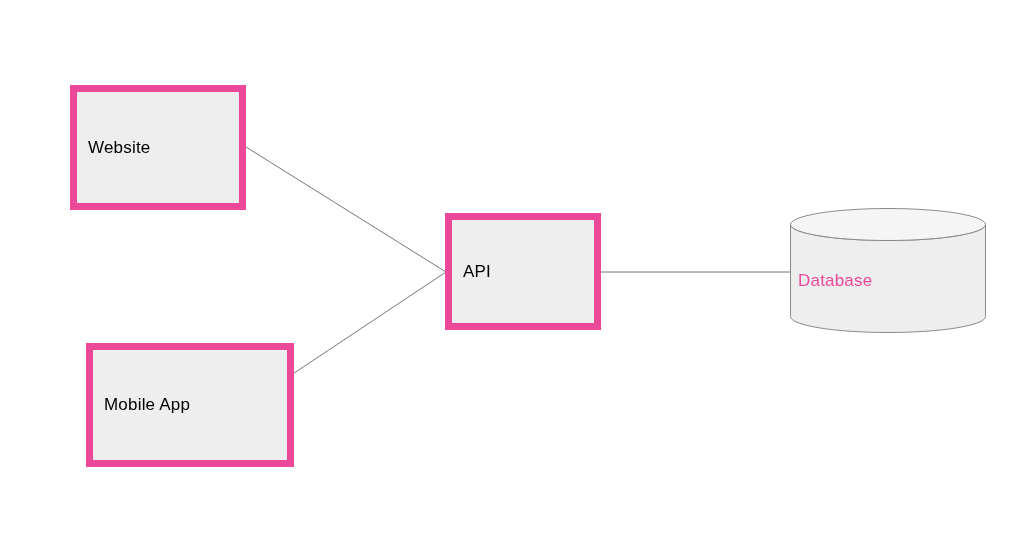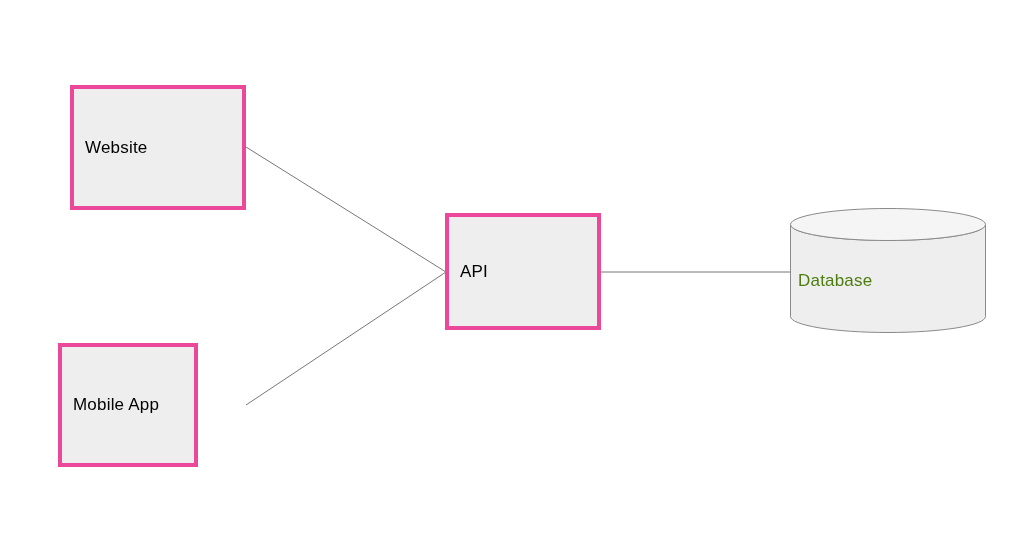--- a/index.html
+++ b/index.html
@@ -16,49 +16,49 @@
 
   .edges-svg {
     position: absolute;
     left: 0; top: 0;
     width: 1026px; height: 553px;
   }
 
   .node-rect {
     position: absolute;
     background: #eeeeee;
-    border: 4px solid #ec4899;
+    border: 7px solid #ec4899;
     display: flex;
     align-items: center;
     padding-left: 11px;
     font-size: 17px;
     color: #000000;
     letter-spacing: 0.2px;
     cursor: default;
   }
 
   .node-website    { left: 70px;  top: 85px;  width: 176px; height: 125px; }
-  .node-mobile-app { left: 58px;  top: 343px; width: 140px; height: 124px; }
+  .node-mobile-app { left: 86px;  top: 343px; width: 208px; height: 124px; }
   .node-api        { left: 445px; top: 213px; width: 156px; height: 117px; }
 
   .node-cylinder {
     position: absolute;
     left: 790px; top: 208px;
     width: 196px; height: 125px;
   }
   .node-cylinder svg { display: block; }
   .cylinder-label {
     position: absolute;
     left: 0; top: 32px;
     width: 196px; height: 82px;
     display: flex;
     align-items: center;
     padding-left: 8px;
     font-size: 17px;
-    color: #4d7c0f;
+    color: #ec4899;
     letter-spacing: 0.2px;
   }
 </style>
 </head>
 <body>
 
 <div class="canvas">
 
   <svg class="edges-svg" viewBox="0 0 1026 553" xmlns="http://www.w3.org/2000/svg">
     <line x1="246" y1="147" x2="446" y2="272" stroke="#777777" stroke-width="1"></line>

